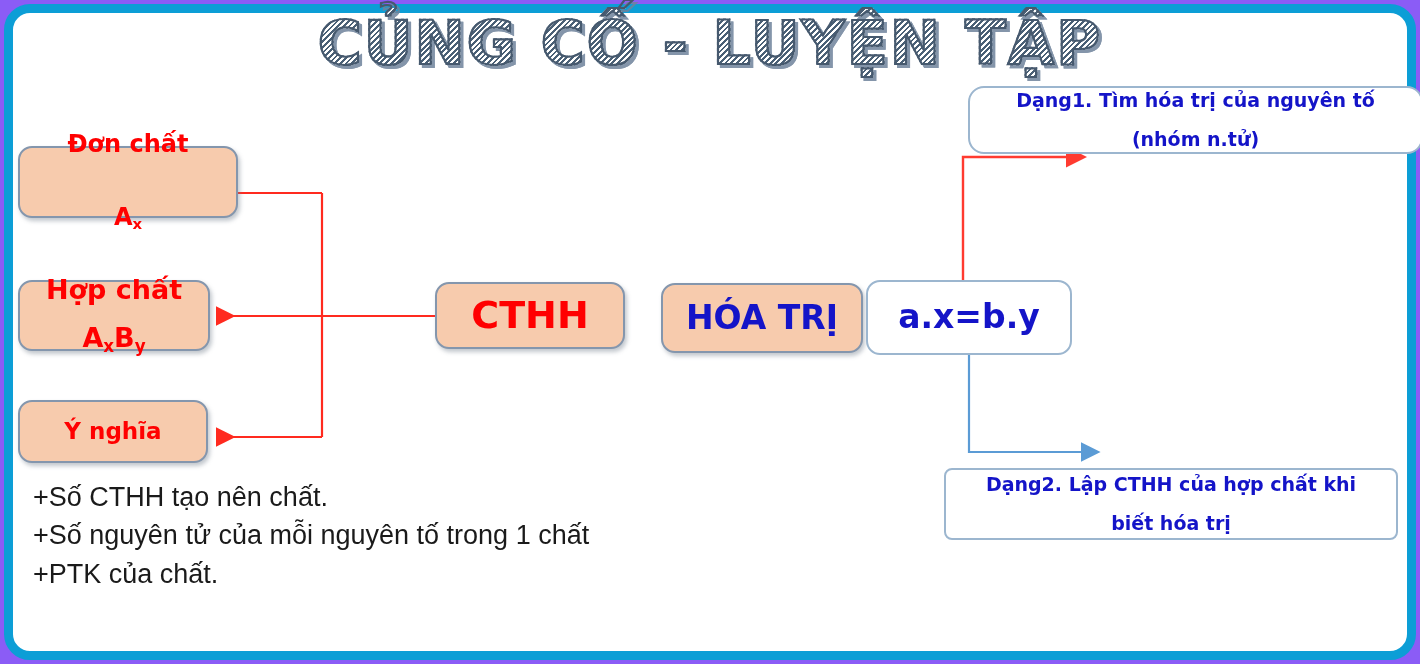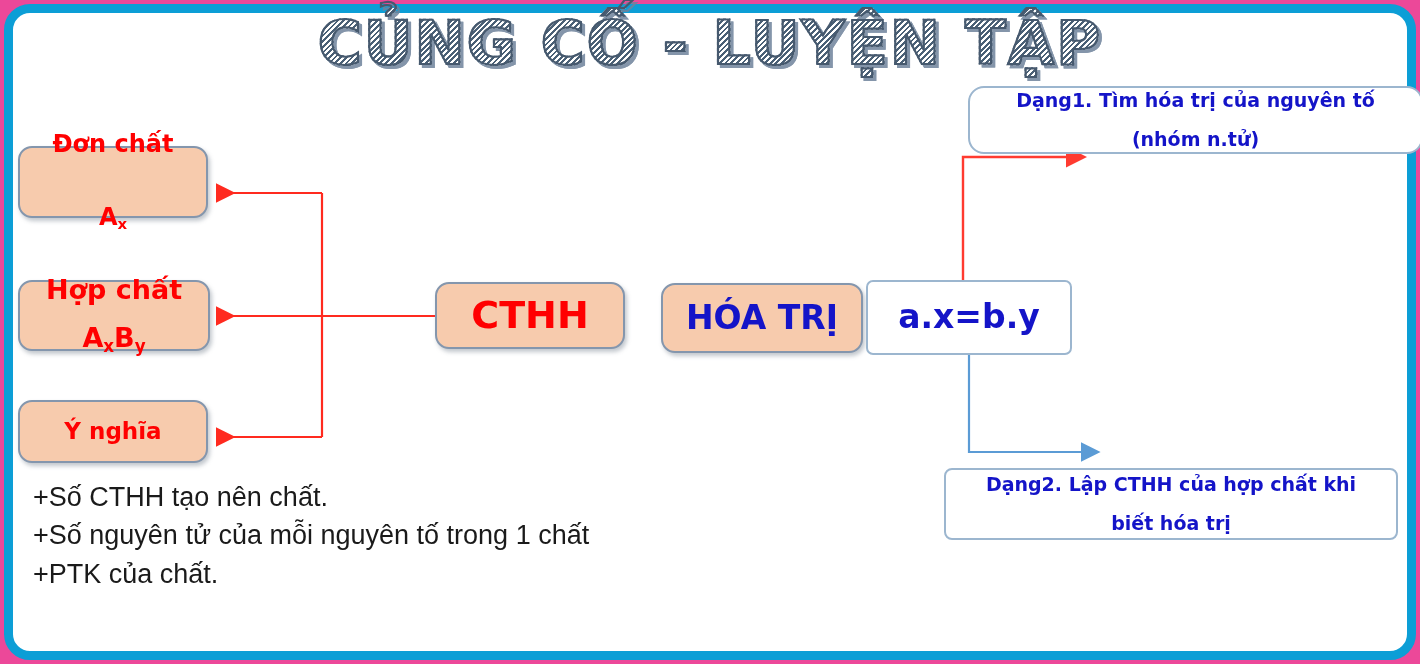--- a/index.html
+++ b/index.html
@@ -12,21 +12,21 @@
     height: 664px;
     overflow: hidden;
     font-family: "Liberation Sans", sans-serif;
   }
 
   
   #slide {
     position: relative;
     width: 1420px;
     height: 664px;
-    background: #ec4899;
+    background: #8b5cf6;
     box-sizing: border-box;
   }
   #frame-border {
     position: absolute;
     left: 4px;
     top: 4px;
     width: 1412px;
     height: 656px;
     box-sizing: border-box;
     border: 9px solid #0c9ed6;
@@ -87,34 +87,34 @@
   }
   .peach {
     background: #f7cbad;
     border: 2px solid #8496ad;
     border-radius: 14px;
     box-shadow: 2px 3px 4px rgba(120,130,145,0.45);
   }
   .whitebox {
     background: #ffffff;
     border: 2px solid #9cb6cf;
-    border-radius: 7px;
+    border-radius: 14px;
   }
   .red-text {
     color: #ff0000;
     font-weight: bold;
     font-family: "DejaVu Sans", sans-serif;
   }
   .blue-text {
     color: #1414c8;
     font-weight: bold;
     font-family: "DejaVu Sans", sans-serif;
   }
 
-  #box-don-chat   { left: 18px;  top: 146px; width: 190px; height: 72px;  font-size: 24px; gap: 28px; }
+  #box-don-chat   { left: 18px;  top: 146px; width: 220px; height: 72px;  font-size: 24px; gap: 28px; }
   #box-hop-chat   { left: 18px;  top: 280px; width: 192px; height: 71px;  font-size: 27px; }
   #box-y-nghia    { left: 18px;  top: 400px; width: 190px; height: 63px;  font-size: 23px; }
   #box-cthh       { left: 435px; top: 282px; width: 190px; height: 67px;  font-size: 38px; text-align: center; }
   #box-hoa-tri    { left: 661px; top: 283px; width: 202px; height: 70px;  font-size: 33px; }
   #box-axby       { left: 866px; top: 280px; width: 206px; height: 75px;  font-size: 33px; }
   #box-dang1      { left: 968px; top: 86px;  width: 455px; height: 68px;  font-size: 19px; border-radius: 16px; }
   #box-dang2      { left: 944px; top: 468px; width: 454px; height: 72px;  font-size: 19px; border-radius: 8px; }
 
   .node .line2 { margin-top: 18px; }
   sub {

